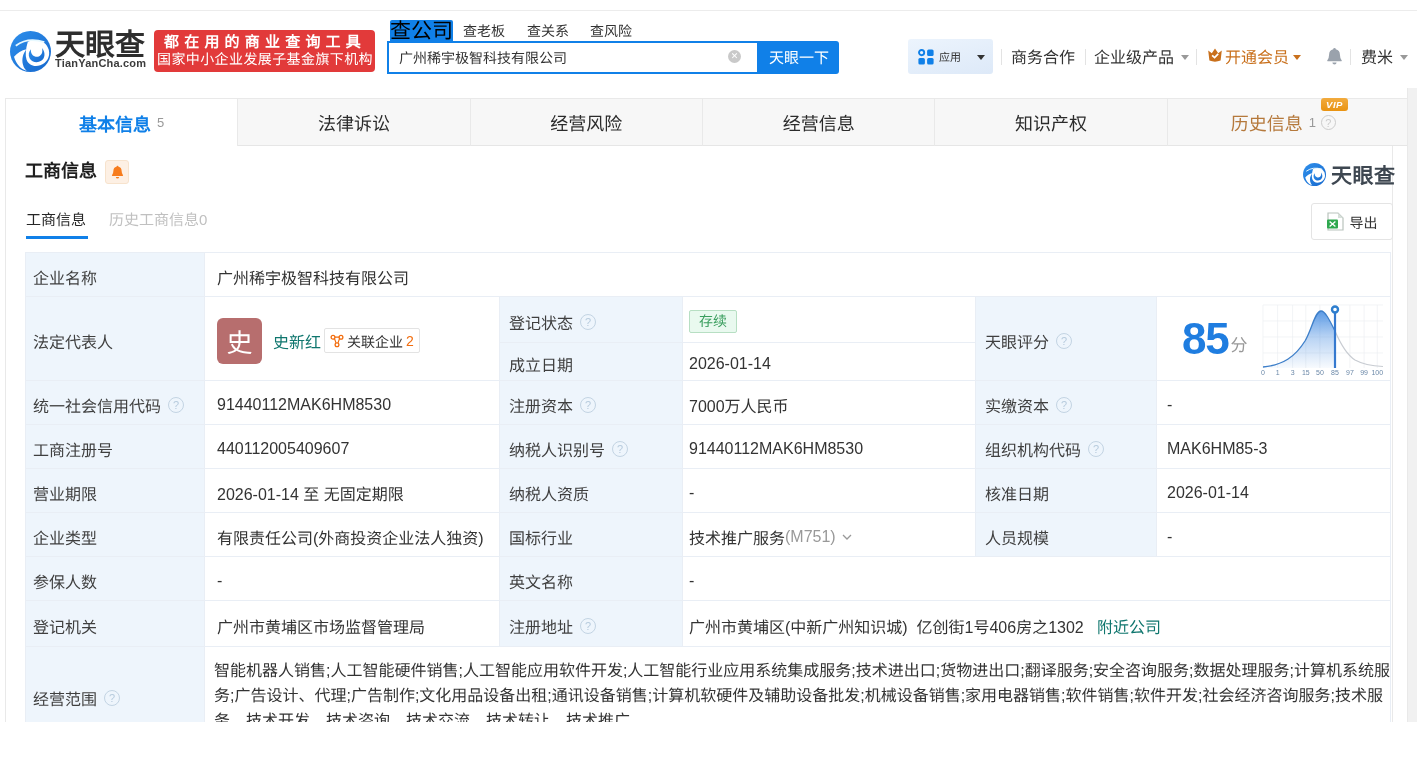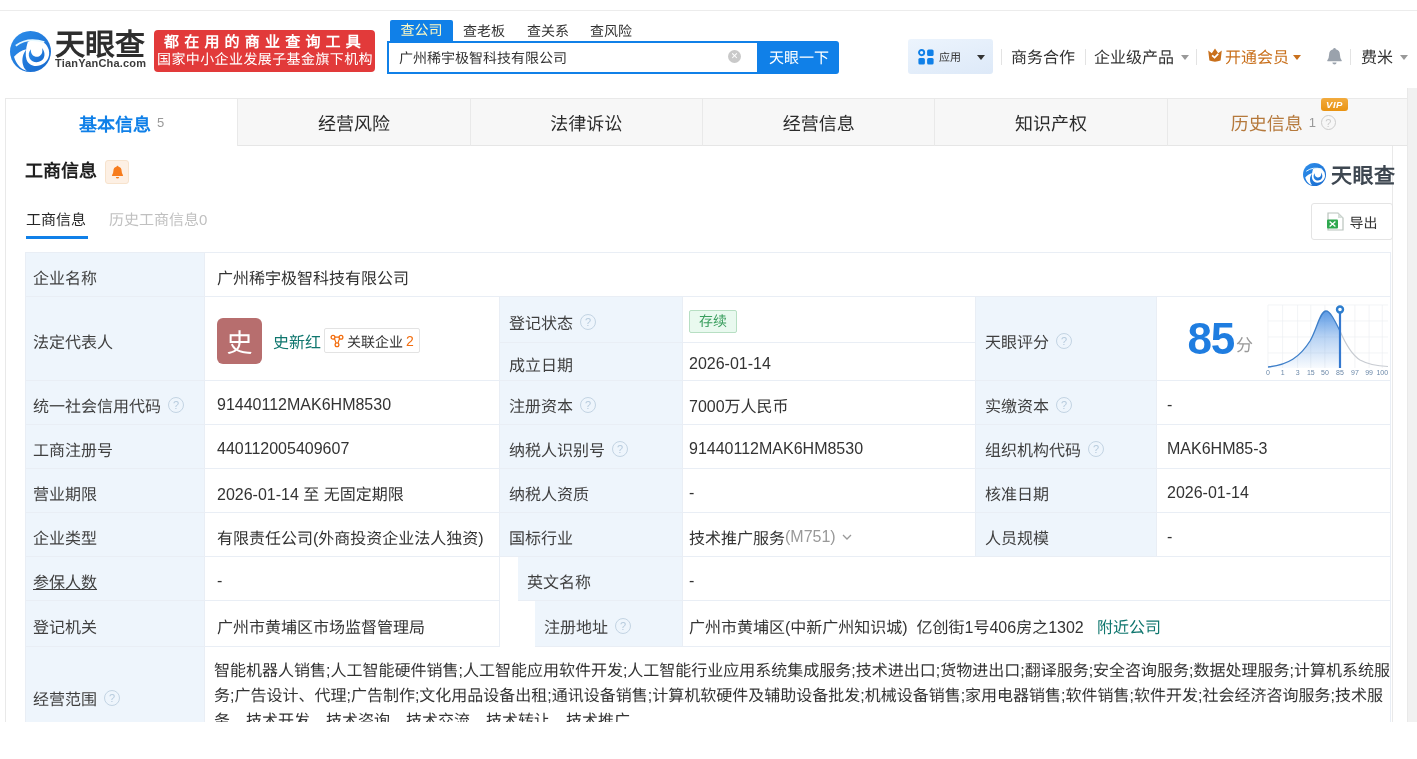--- a/index.html
+++ b/index.html
@@ -17,21 +17,21 @@
 #tyc-name { left:55px; top:29px; font-size:30px; font-weight:bold; color:#2e2e2e; letter-spacing:0px; line-height:32px; }
 #tyc-dom { left:55px; top:57px; font-size:11px; font-weight:bold; color:#3c3c3c; letter-spacing:0.2px; }
 
 
 #redbadge { left:154px; top:30px; width:221px; height:42px; background:#e23a3a; border-radius:4px; color:#fff; overflow:hidden; }
 #redbadge .l1 { margin:3px 0 0 10px; font-size:15px; font-weight:bold; letter-spacing:5.2px; line-height:17px; white-space:nowrap; }
 #redbadge .l2 { margin:1px 0 0 3px; font-size:14px; letter-spacing:0.4px; line-height:17px; white-space:nowrap; }
 
 
 #stabs { left:390px; top:20px; width:260px; height:22px; }
-.stab-act { position:absolute; left:0; top:0; width:63px; height:22px; background:#1080e8; color:#fef9c3; font-size:14px; text-align:center; line-height:21px; border-radius:2px 2px 0 0; white-space:nowrap; }
+.stab-act { position:absolute; left:0; top:0; width:63px; height:22px; background:#1080e8; color:#000000; font-size:21px; text-align:center; line-height:21px; border-radius:2px 2px 0 0; white-space:nowrap; }
 .stab { position:absolute; top:2px; font-size:14px; color:#333; line-height:18px; white-space:nowrap; }
 #searchbox { left:387px; top:41px; width:372px; height:33px; border:2px solid #1080e8; background:#fff; }
 #searchtext { left:399px; top:50px; font-size:14px; color:#333; line-height:16px; }
 #clearx { left:728px; top:50px; width:13px; height:13px; border-radius:50%; background:#c9c9c9; color:#fff; font-size:9px; text-align:center; line-height:13px; }
 #searchbtn { left:759px; top:41px; width:80px; height:33px; background:#1080e8; border-radius:0 3px 3px 0; color:#fff; font-size:15px; text-align:center; line-height:33px; }
 
 
 .sep { width:1px; height:16px; background:#e3e3e3; top:49px; }
 #appbtn { left:908px; top:39px; width:85px; height:35px; background:linear-gradient(165deg,#ecf4fd 0%,#dde9f8 100%); border-radius:3px; }
 #appbtn .txt { position:absolute; left:31px; top:10px; font-size:11px; color:#333; line-height:17px; }
@@ -151,22 +151,22 @@
   <svg class="abs" style="left:1326px;top:47px;" width="17" height="20" viewBox="0 0 17 20">
     <path d="M8.5 1 Q9.8 1 9.8 2.2 Q13.8 3 13.9 7.5 Q14 11.5 15.6 13.2 Q16.4 14.2 15.2 14.2 L1.8 14.2 Q0.6 14.2 1.4 13.2 Q3 11.5 3.1 7.5 Q3.2 3 7.2 2.2 Q7.2 1 8.5 1 Z" fill="#9aa2ac"></path>
     <path d="M6.4 15.6 L10.6 15.6 Q10.5 17.6 8.5 17.6 Q6.5 17.6 6.4 15.6 Z" fill="#9aa2ac"></path>
   </svg>
   <div class="abs sep" style="left:1350px;"></div>
   <div class="abs menu" style="left:1361px;">费米</div>
   <div class="abs caret" style="left:1400px;top:55px;border-top-color:#999;"></div>
 
   <div class="abs" id="navstrip">
     <div class="ntab active">基本信息<span class="cnt">5</span></div>
+    <div class="ntab">法律诉讼</div>
     <div class="ntab">经营风险</div>
-    <div class="ntab">法律诉讼</div>
     <div class="ntab">经营信息</div>
     <div class="ntab">知识产权</div>
     <div class="ntab hist" style="padding-right:9px;">历史信息<span class="cnt">1</span><span class="qmark">?</span></div>
   </div>
   <div class="abs" id="vipbadge">VIP</div>
 
   <div class="abs" id="card"></div>
   <div class="abs" id="sec-title">工商信息</div>
   <div class="abs" id="bellbox">
     <svg style="position:absolute;left:5px;top:4px;" width="13" height="15" viewBox="0 0 13 15">
@@ -222,21 +222,21 @@
           <span class="t2">2</span>
       </div>
     </div>
     <div class="lb2" style="grid-area:2/3;">登记状态<span class="qm">?</span></div>
     <div class="vl2" style="grid-area:2/4;">
         <span id="tag-green">存续</span>
       </div>
     <div class="lb2" style="grid-area:3/3;">成立日期</div>
     <div class="vl2" style="grid-area:3/4;">2026-01-14</div>
     <div class="lb2" style="grid-area:2/5/4/6;">天眼评分<span class="qm">?</span></div>
-    <div class="vl3" style="grid-area:2/6/4/7;align-items:flex-start;padding-top:0;justify-content:flex-end;">
+    <div class="vl3" style="grid-area:2/6/4/7;align-items:flex-start;padding-top:0;">
       <div style="margin:20px 0 0 15px;display:flex;">
         <span id="score85">85</span>
           <span id="scorefen">分</span>
       </div>
       <svg id="scorechart" style="margin:6px 0 0 13px;" width="124" height="78" viewBox="0 0 124 78">
           <defs>
             <linearGradient id="fillg" x1="0" y1="0" x2="0" y2="1">
               <stop offset="0" stop-color="#4a8fe2" stop-opacity="0.9"></stop>
               <stop offset="0.45" stop-color="#4a8fe2" stop-opacity="0.4"></stop>
               <stop offset="1" stop-color="#4a8fe2" stop-opacity="0.04"></stop>
@@ -297,28 +297,28 @@
     <div class="vl" style="grid-area:7/2;">有限责任公司(外商投资企业法人独资)</div>
     <div class="lb2" style="grid-area:7/3;">国标行业</div>
     <div class="vl2" style="grid-area:7/4;">技术推广服务<span class="gray">(M751)</span>
       <svg width="10" height="6" viewBox="0 0 10 6" style="margin-left:6px;">
           <path d="M1 1 L5 5 L9 1" stroke="#999" stroke-width="1.3" fill="none"></path>
         </svg>
     </div>
     <div class="lb2" style="grid-area:7/5;">人员规模</div>
     <div class="vl3" style="grid-area:7/6;">-</div>
 
-    <div class="lb" style="grid-area:8/1;text-decoration:underline;">参保人数</div>
+    <div class="lb" style="grid-area:8/1;">参保人数</div>
     <div class="vl" style="grid-area:8/2;">-</div>
-    <div class="lb2" style="grid-area:8/3;margin-left:18px;">英文名称</div>
+    <div class="lb2" style="grid-area:8/3;">英文名称</div>
     <div class="vl2" style="grid-area:8/4/9/7;">-</div>
 
     <div class="lb" style="grid-area:9/1;">登记机关</div>
     <div class="vl" style="grid-area:9/2;">广州市黄埔区市场监督管理局</div>
-    <div class="lb2" style="grid-area:9/3;margin-left:35px;">注册地址<span class="qm">?</span></div>
+    <div class="lb2" style="grid-area:9/3;">注册地址<span class="qm">?</span></div>
     <div class="vl2" style="grid-area:9/4/10/7;">广州市黄埔区(中新广州知识城)&nbsp;&nbsp;亿创街1号406房之1302&nbsp;&nbsp;&nbsp;<a class="blue" href="#">附近公司</a></div>
 
     <div class="lb" style="grid-area:10/1;align-items:center;">经营范围<span class="qm">?</span></div>
     <div class="vl" style="grid-area:10/2/11/7;padding-left:9px;padding-top:0;">
       <div style="line-height:25px;">
         <div style="white-space:nowrap;">智能机器人销售;人工智能硬件销售;人工智能应用软件开发;人工智能行业应用系统集成服务;技术进出口;货物进出口;翻译服务;安全咨询服务;数据处理服务;计算机系统服</div>
         <div style="white-space:nowrap;">务;广告设计、代理;广告制作;文化用品设备出租;通讯设备销售;计算机软硬件及辅助设备批发;机械设备销售;家用电器销售;软件销售;软件开发;社会经济咨询服务;技术服</div>
         <div style="white-space:nowrap;">务、技术开发、技术咨询、技术交流、技术转让、技术推广</div>
       </div>
     </div>

